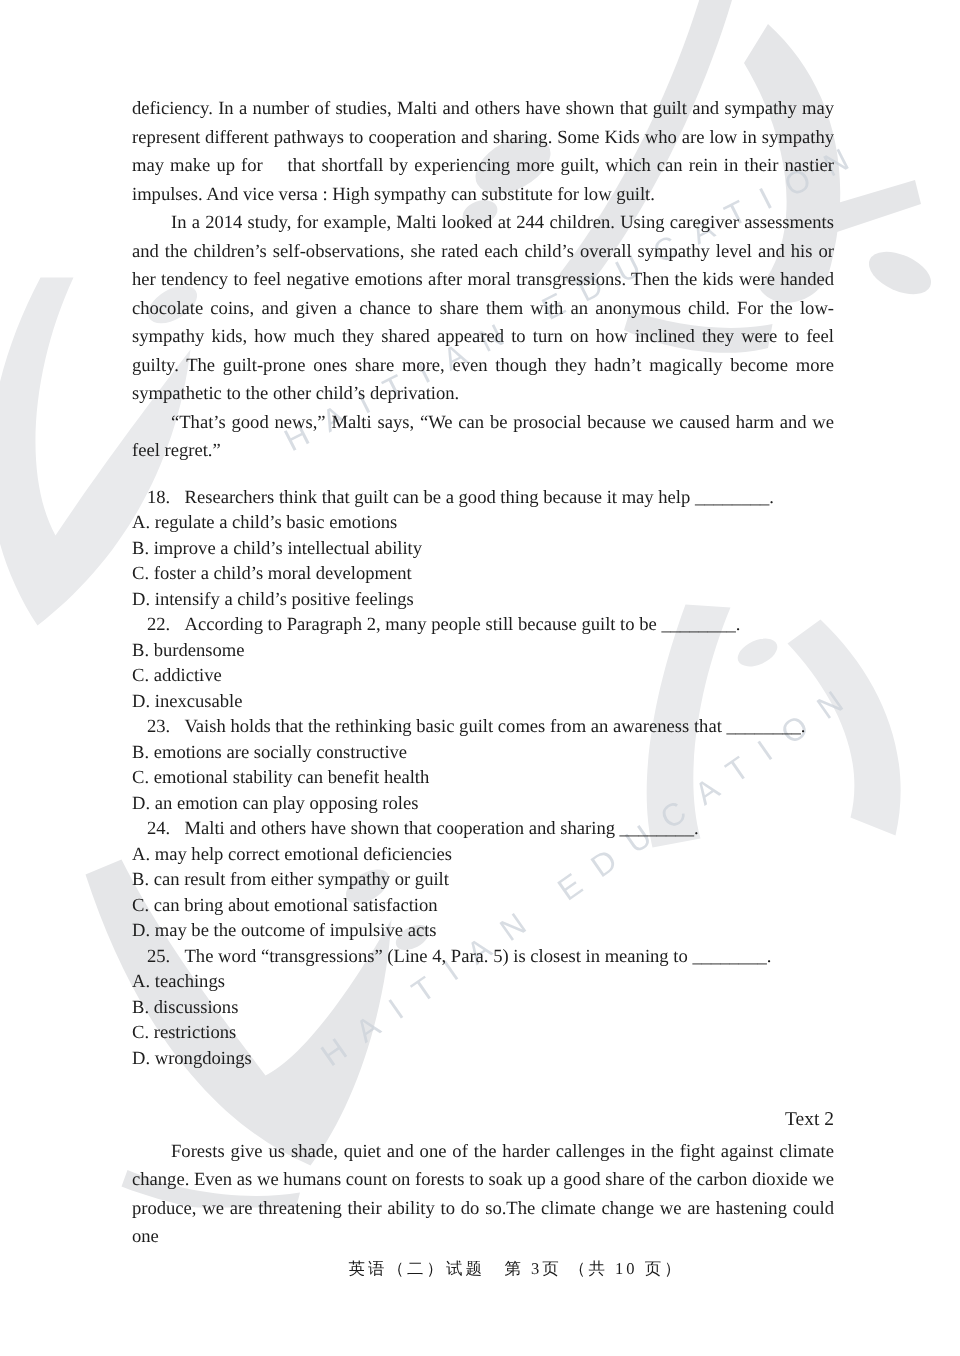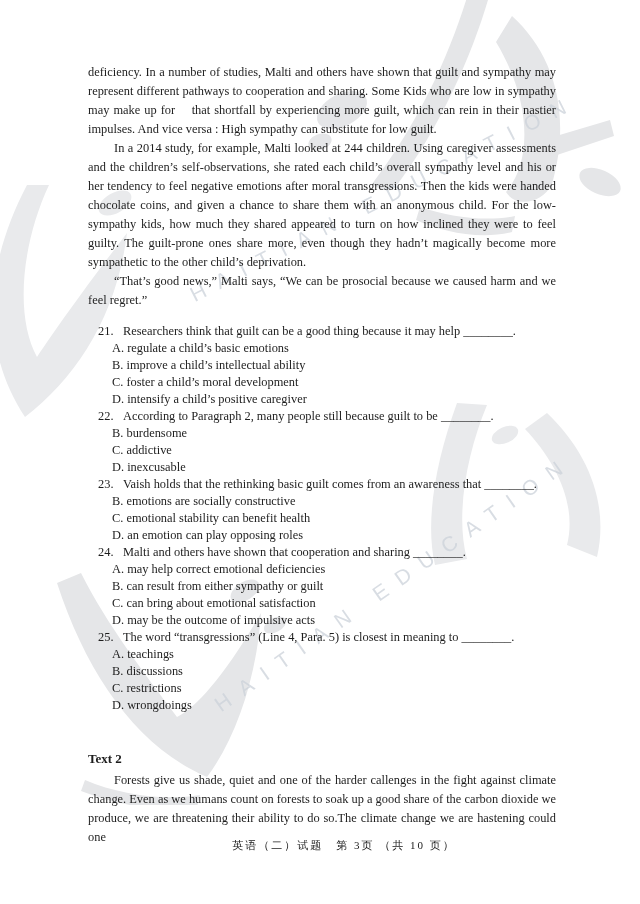--- a/index.html
+++ b/index.html
@@ -29,23 +29,23 @@
     font-size:12.4px; line-height:19px;
   }
   .passage p { margin:0; text-align:justify; }
   .passage p.indent { text-indent:26px; }
 
   .questions { margin-top:13px; }
   .question { line-height:17px; }
   .q-stem { display:flex; padding-left:10px; }
   .q-num { flex:none; width:25px; }
   .q-text { flex:1; }
-  .q-opt { margin-left:24px; }
+  .q-opt { }
 
-  .text2-title { margin-top:36px; text-align:left; font-weight:bold; font-size:13px; line-height:17px; }
+  .text2-title { margin-top:23px; text-align:right; font-weight:normal; font-size:13px; line-height:17px; }
   .text2 p { margin:4px 0 0 0; text-align:justify; text-indent:26px; }
 
   .footer {
     position:absolute; z-index:1; left:0; top:838px; width:640px;
     text-align:center; font-weight:normal; font-size:11px; letter-spacing:2px;
     color:#1a1a1a;
     padding-left:24px;
   }
 </style>
 </head>
@@ -92,27 +92,27 @@
     <div class="passage">
       <p>deficiency. In a number of studies, Malti and others have shown that guilt and sympathy may represent different pathways to cooperation and sharing. Some Kids who are low in sympathy may make up for   that shortfall by experiencing more guilt, which can rein in their nastier impulses. And vice versa : High sympathy can substitute for low guilt.</p>
       <p class="indent">In a 2014 study, for example, Malti looked at 244 children. Using caregiver assessments and the children’s self-observations, she rated each child’s overall sympathy level and his or her tendency to feel negative emotions after moral transgressions. Then the kids were handed chocolate coins, and given a chance to share them with an anonymous child. For the low-sympathy kids, how much they shared appeared to turn on how inclined they were to feel guilty. The guilt-prone ones share more, even though they hadn’t magically become more sympathetic to the other child’s deprivation.</p>
       <p class="indent">“That’s good news,” Malti says, “We can be prosocial because we caused harm and we feel regret.”</p>
     </div>
 
     <div class="questions">
 
       <div class="question">
         <div class="q-stem">
-          <span class="q-num">21.</span>
+          <span class="q-num">18.</span>
           <span class="q-text">Researchers think that guilt can be a good thing because it may help ________.</span>
         </div>
         <div class="q-opt">A. regulate a child’s basic emotions</div>
         <div class="q-opt">B. improve a child’s intellectual ability</div>
         <div class="q-opt">C. foster a child’s moral development</div>
-        <div class="q-opt">D. intensify a child’s positive caregiver</div>
+        <div class="q-opt">D. intensify a child’s positive feelings</div>
       </div>
 
       <div class="question">
         <div class="q-stem">
           <span class="q-num">22.</span>
           <span class="q-text">According to Paragraph 2, many people still because guilt to be ________.</span>
         </div>
         <div class="q-opt">B. burdensome</div>
         <div class="q-opt">C. addictive</div>
         <div class="q-opt">D. inexcusable</div>

